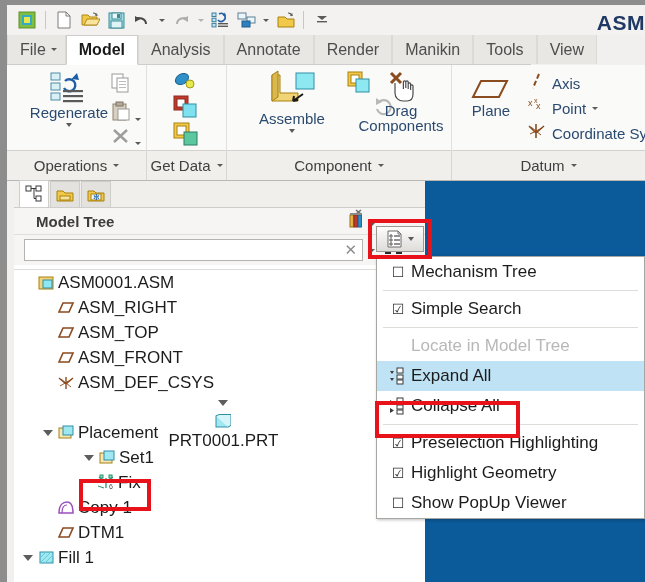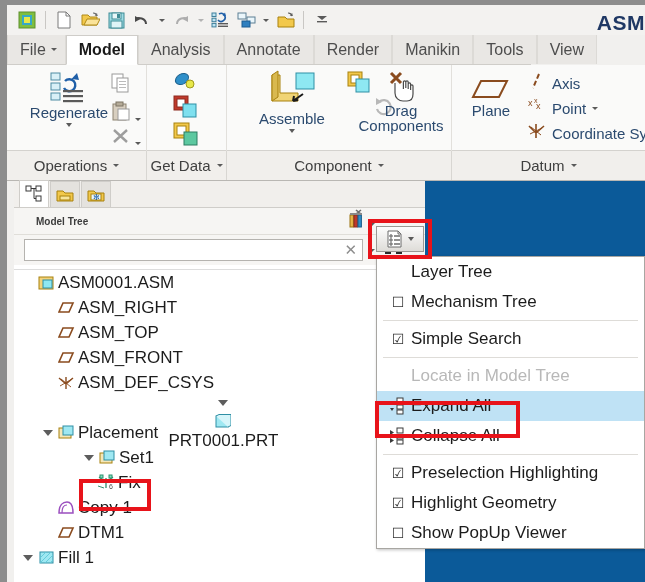--- a/index.html
+++ b/index.html
@@ -136,21 +136,21 @@
     display:flex;align-items:center;justify-content:center;
   }
   .ttab.active{ background:#ffffff; height:27px; }
 
   .treehdr {
     position:absolute; left:0; top:27px; width:411px; height:27px;
     background:#f6f5f3; border-bottom:1px solid #e0ded9;
     display:flex; align-items:center;
   }
   .treehdr .title{
-    margin-left:22px; font-size:10px; font-weight:bold; color:#3c3c3c;
+    margin-left:22px; font-size:15px; font-weight:bold; color:#3c3c3c;
   }
 
   .searchrow {
     position:absolute; left:0; top:54px; width:411px; height:30px;
     background:#f6f5f3;
     display:flex; align-items:center; padding:0 4px;
   }
   .searchbox {
     flex:1; height:22px; background:#fff; border:1px solid #b5b3af;
     display:flex; align-items:center; justify-content:flex-end;
@@ -724,24 +724,20 @@
       <circle cx="5" cy="14" r="1.2" fill="none" stroke="#4a4a4a"></circle>
       <rect x="8" y="5.4" width="6" height="1.2" fill="#4a4a4a"></rect>
       <rect x="8" y="9.4" width="6" height="1.2" fill="#4a4a4a"></rect>
       <rect x="8" y="13.4" width="6" height="1.2" fill="#4a4a4a"></rect>
     </svg>
     <span class="caret"></span>
   </div>
 
   <div class="menu">
 
-    <div class="mitem">
-      <span class="mcheck"></span>
-      <span>Layer Tree</span>
-    </div>
 
     <div class="mitem">
       <span class="mcheck">☐</span>
       <span>Mechanism Tree</span>
     </div>
 
     <div class="msep"></div>
 
     <div class="mitem">
       <span class="mcheck">☑</span>

